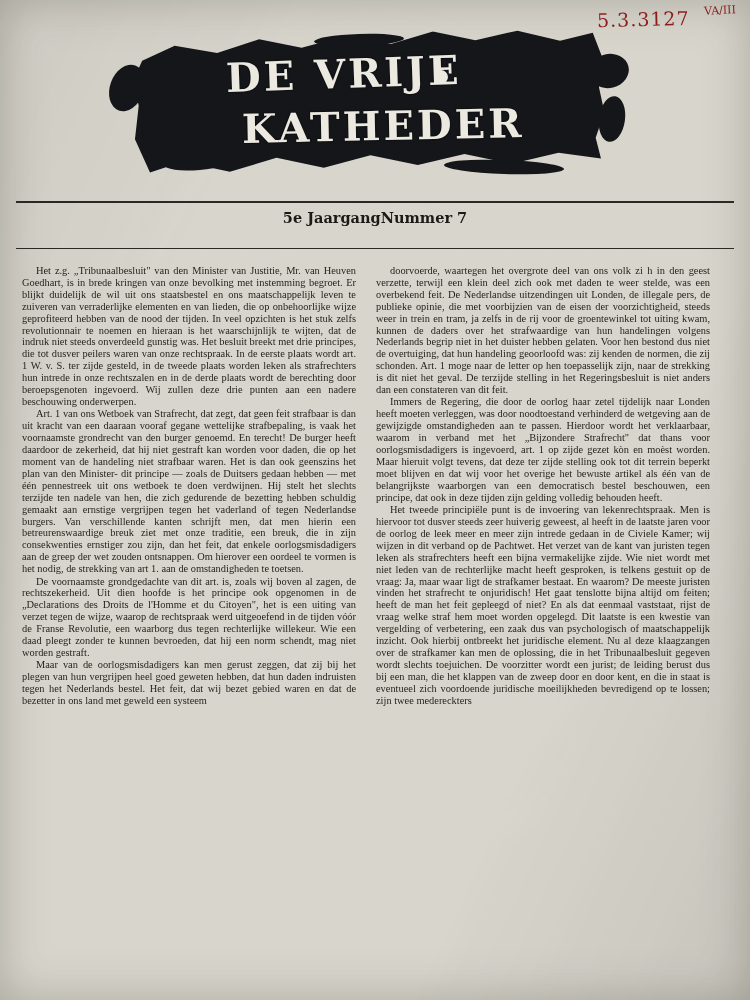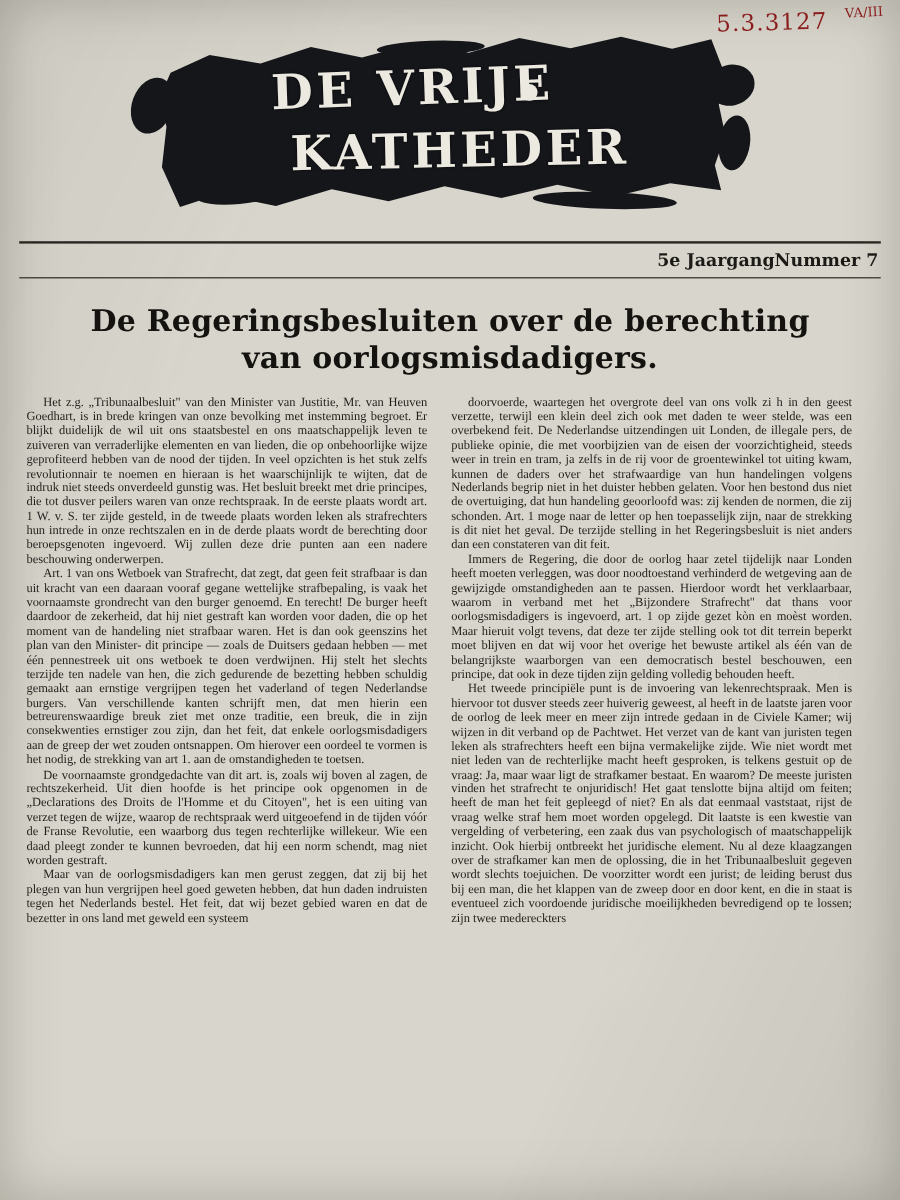--- a/index.html
+++ b/index.html
@@ -122,23 +122,23 @@
   }
 
   
   .rule {
     margin: 0 16px;
     border-top: 2px solid #2a2823;
   }
   .rule.thin { border-top-width: 1px; }
   .issue-bar {
     display: flex;
-    justify-content: flex-end;
+    justify-content: center;
     align-items: baseline;
-    margin: 6px 18px 5px 18px;
+    margin: 6px 18px 22px 18px;
     font-family: "DejaVu Serif", serif;
     font-size: 14.5px;
     font-weight: bold;
     color: #1b1a17;
   }
   .issue-bar .center { font-size: 15.5px; }
 
   
   .headline {
     text-align: center;
@@ -198,24 +198,20 @@
 
   <div class="rule"></div>
 
   <div class="issue-bar">
     <div>5e Jaargang</div>
     <div>Nummer 7</div>
   </div>
 
   <div class="rule thin"></div>
 
-  <h1 class="headline">
-    <span>De Regeringsbesluiten over de berechting</span>
-    <span class="l2">van oorlogsmisdadigers.</span>
-  </h1>
 
   <div class="columns">
     <div class="col">
       <p class="first">Het z.g. „Tribunaalbesluit" van den Minister van Justitie, Mr. van Heuven Goedhart, is in brede kringen van onze bevolking met instemming begroet. Er blijkt duidelijk de wil uit ons staatsbestel en ons maatschappelijk leven te zuiveren van verraderlijke elementen en van lieden, die op onbehoorlijke wijze geprofiteerd hebben van de nood der tijden. In veel opzichten is het stuk zelfs revolutionnair te noemen en hieraan is het waarschijnlijk te wijten, dat de indruk niet steeds onverdeeld gunstig was. Het besluit breekt met drie principes, die tot dusver peilers waren van onze rechtspraak. In de eerste plaats wordt art. 1 W. v. S. ter zijde gesteld, in de tweede plaats worden leken als strafrechters hun intrede in onze rechtszalen en in de derde plaats wordt de berechting door beroepsgenoten ingevoerd. Wij zullen deze drie punten aan een nadere beschouwing onderwerpen.</p>
       <p>Art. 1 van ons Wetboek van Strafrecht, dat zegt, dat geen feit strafbaar is dan uit kracht van een daaraan vooraf gegane wettelijke strafbepaling, is vaak het voornaamste grondrecht van den burger genoemd. En terecht! De burger heeft daardoor de zekerheid, dat hij niet gestraft kan worden voor daden, die op het moment van de handeling niet strafbaar waren. Het is dan ook geenszins het plan van den Minister- dit principe — zoals de Duitsers gedaan hebben — met één pennestreek uit ons wetboek te doen verdwijnen. Hij stelt het slechts terzijde ten nadele van hen, die zich gedurende de bezetting hebben schuldig gemaakt aan ernstige vergrijpen tegen het vaderland of tegen Nederlandse burgers. Van verschillende kanten schrijft men, dat men hierin een betreurenswaardige breuk ziet met onze traditie, een breuk, die in zijn consekwenties ernstiger zou zijn, dan het feit, dat enkele oorlogsmisdadigers aan de greep der wet zouden ontsnappen. Om hierover een oordeel te vormen is het nodig, de strekking van art 1. aan de omstandigheden te toetsen.</p>
       <p>De voornaamste grondgedachte van dit art. is, zoals wij boven al zagen, de rechtszekerheid. Uit dien hoofde is het principe ook opgenomen in de „Declarations des Droits de l'Homme et du Citoyen", het is een uiting van verzet tegen de wijze, waarop de rechtspraak werd uitgeoefend in de tijden vóór de Franse Revolutie, een waarborg dus tegen rechterlijke willekeur. Wie een daad pleegt zonder te kunnen bevroeden, dat hij een norm schendt, mag niet worden gestraft.</p>
       <p>Maar van de oorlogsmisdadigers kan men gerust zeggen, dat zij bij het plegen van hun vergrijpen heel goed geweten hebben, dat hun daden indruisten tegen het Nederlands bestel. Het feit, dat wij bezet gebied waren en dat de bezetter in ons land met geweld een systeem</p>
     </div>
     <div class="col">
       <p class="first">doorvoerde, waartegen het overgrote deel van ons volk zi h in den geest verzette, terwijl een klein deel zich ook met daden te weer stelde, was een overbekend feit. De Nederlandse uitzendingen uit Londen, de illegale pers, de publieke opinie, die met voorbijzien van de eisen der voorzichtigheid, steeds weer in trein en tram, ja zelfs in de rij voor de groentewinkel tot uiting kwam, kunnen de daders over het strafwaardige van hun handelingen volgens Nederlands begrip niet in het duister hebben gelaten. Voor hen bestond dus niet de overtuiging, dat hun handeling geoorloofd was: zij kenden de normen, die zij schonden. Art. 1 moge naar de letter op hen toepasselijk zijn, naar de strekking is dit niet het geval. De terzijde stelling in het Regeringsbesluit is niet anders dan een constateren van dit feit.</p>

